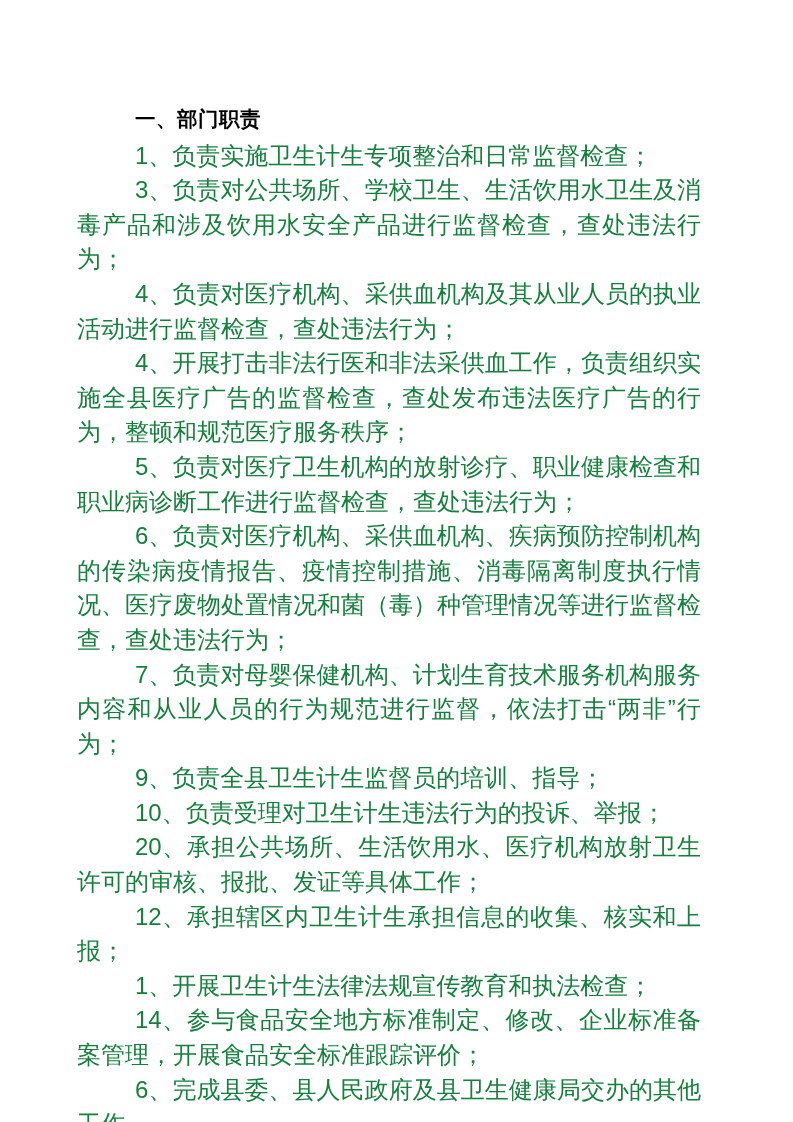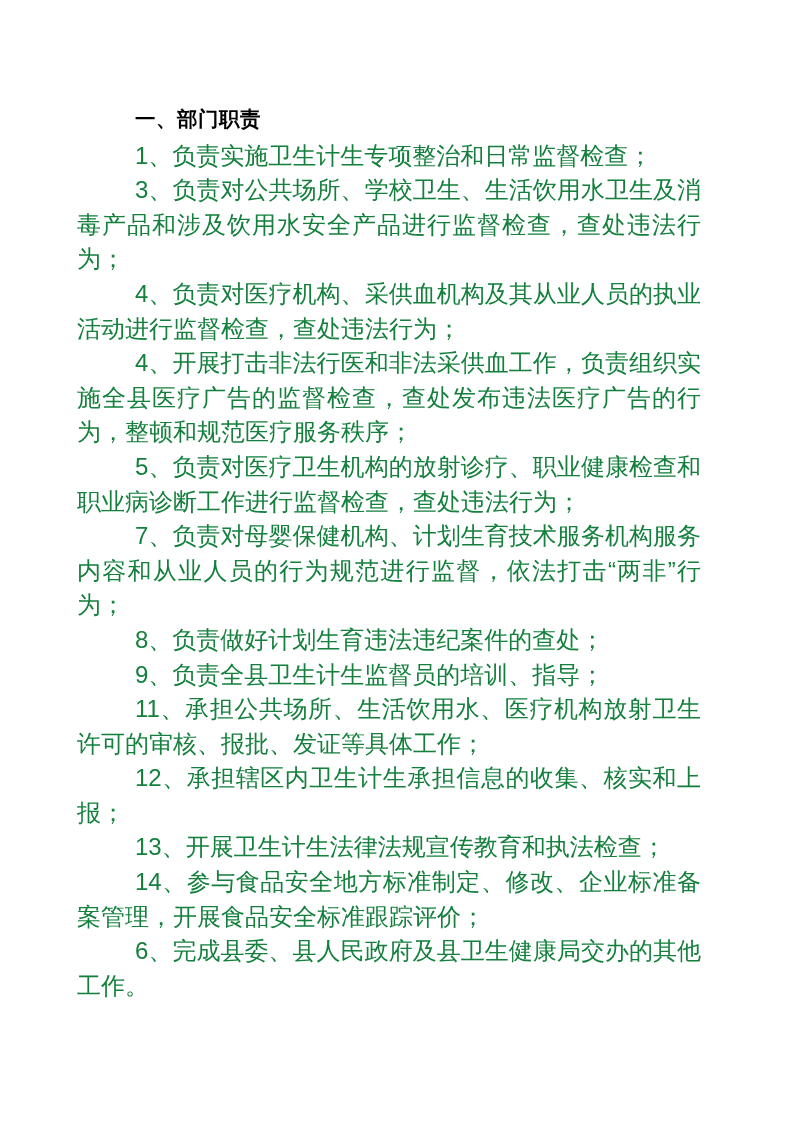--- a/index.html
+++ b/index.html
@@ -47,22 +47,23 @@
 
 <div class="page">
   <h1 class="doc-heading">一、部门职责</h1>
   <div class="doc-body">
 
   <p class="para">1、负责实施卫生计生专项整治和日常监督检查；</p>
       <p class="para">3、负责对公共场所、学校卫生、生活饮用水卫生及消毒产品和涉及饮用水安全产品进行监督检查，查处违法行为；</p>
       <p class="para">4、负责对医疗机构、采供血机构及其从业人员的执业活动进行监督检查，查处违法行为；</p>
       <p class="para">4、开展打击非法行医和非法采供血工作，负责组织实施全县医疗广告的监督检查，查处发布违法医疗广告的行为，整顿和规范医疗服务秩序；</p>
       <p class="para">5、负责对医疗卫生机构的放射诊疗、职业健康检查和职业病诊断工作进行监督检查，查处违法行为；</p>
+      <p class="para">6、负责对医疗机构、采供血机构、疾病预防控制机构的传染病疫情报告、疫情控制措施、消毒隔离制度执行情况、医疗废物处置情况和菌（毒）种管理情况等进行监督检查，查处违法行为；</p>
       <p class="para">7、负责对母婴保健机构、计划生育技术服务机构服务内容和从业人员的行为规范进行监督，依法打击“两非”行为；</p>
-      <p class="para">8、负责做好计划生育违法违纪案件的查处；</p>
       <p class="para">9、负责全县卫生计生监督员的培训、指导；</p>
-      <p class="para">11、承担公共场所、生活饮用水、医疗机构放射卫生许可的审核、报批、发证等具体工作；</p>
+      <p class="para">10、负责受理对卫生计生违法行为的投诉、举报；</p>
+      <p class="para">20、承担公共场所、生活饮用水、医疗机构放射卫生许可的审核、报批、发证等具体工作；</p>
       <p class="para">12、承担辖区内卫生计生承担信息的收集、核实和上报；</p>
-      <p class="para">13、开展卫生计生法律法规宣传教育和执法检查；</p>
+      <p class="para">1、开展卫生计生法律法规宣传教育和执法检查；</p>
       <p class="para">14、参与食品安全地方标准制定、修改、企业标准备案管理，开展食品安全标准跟踪评价；</p>
       <p class="para">6、完成县委、县人民政府及县卫生健康局交办的其他工作。</p>
     </div>
 </div>
 
 </body></html>

